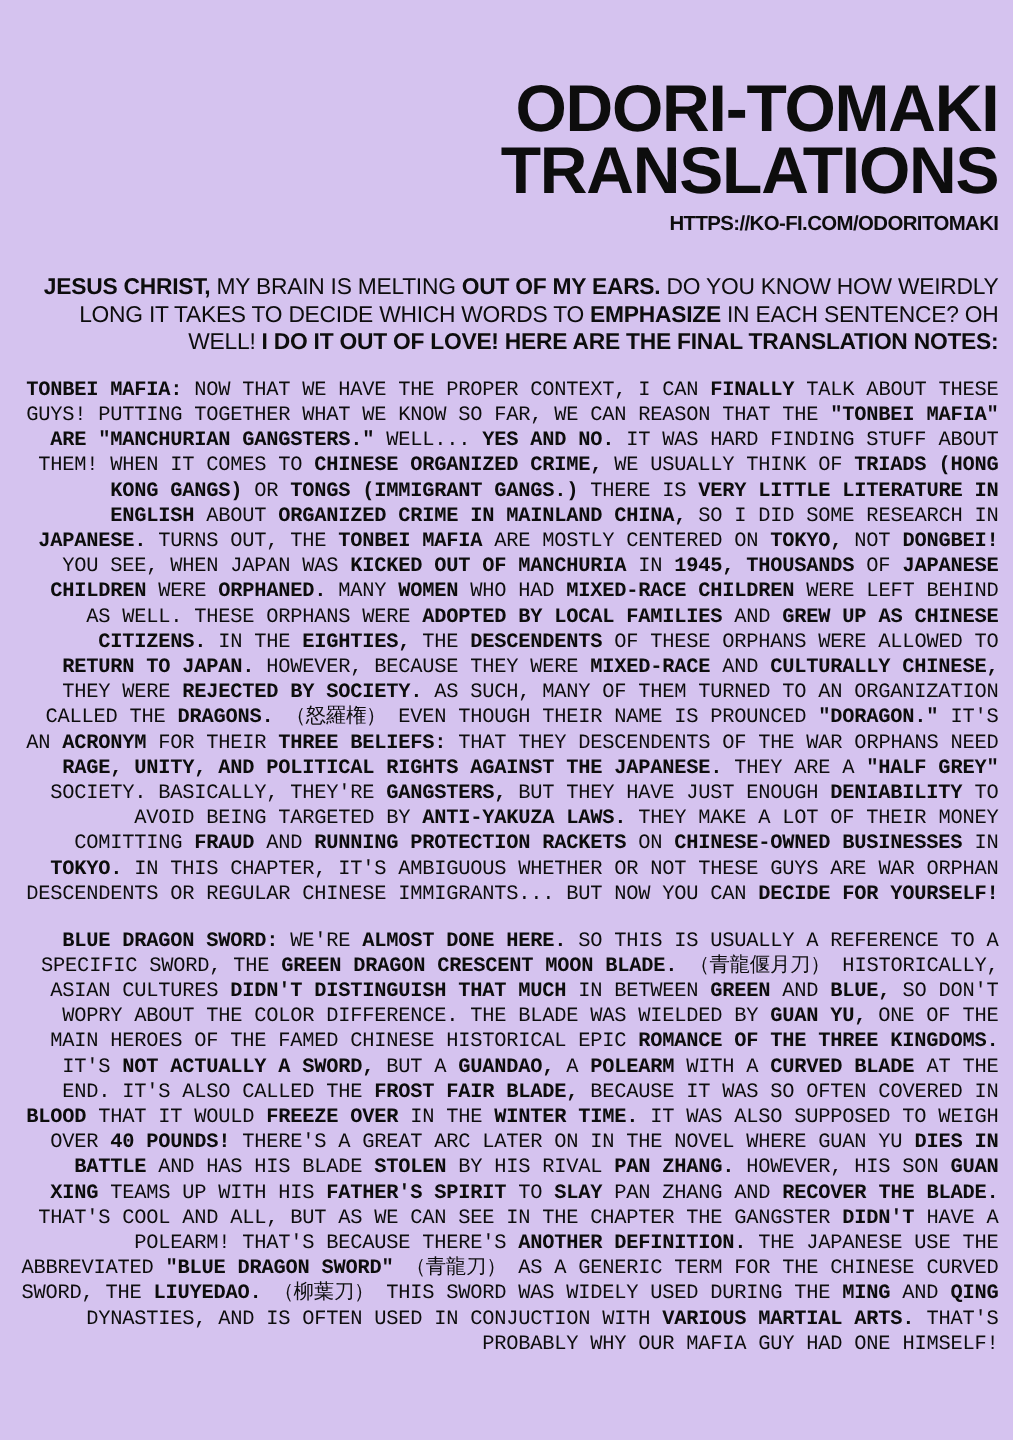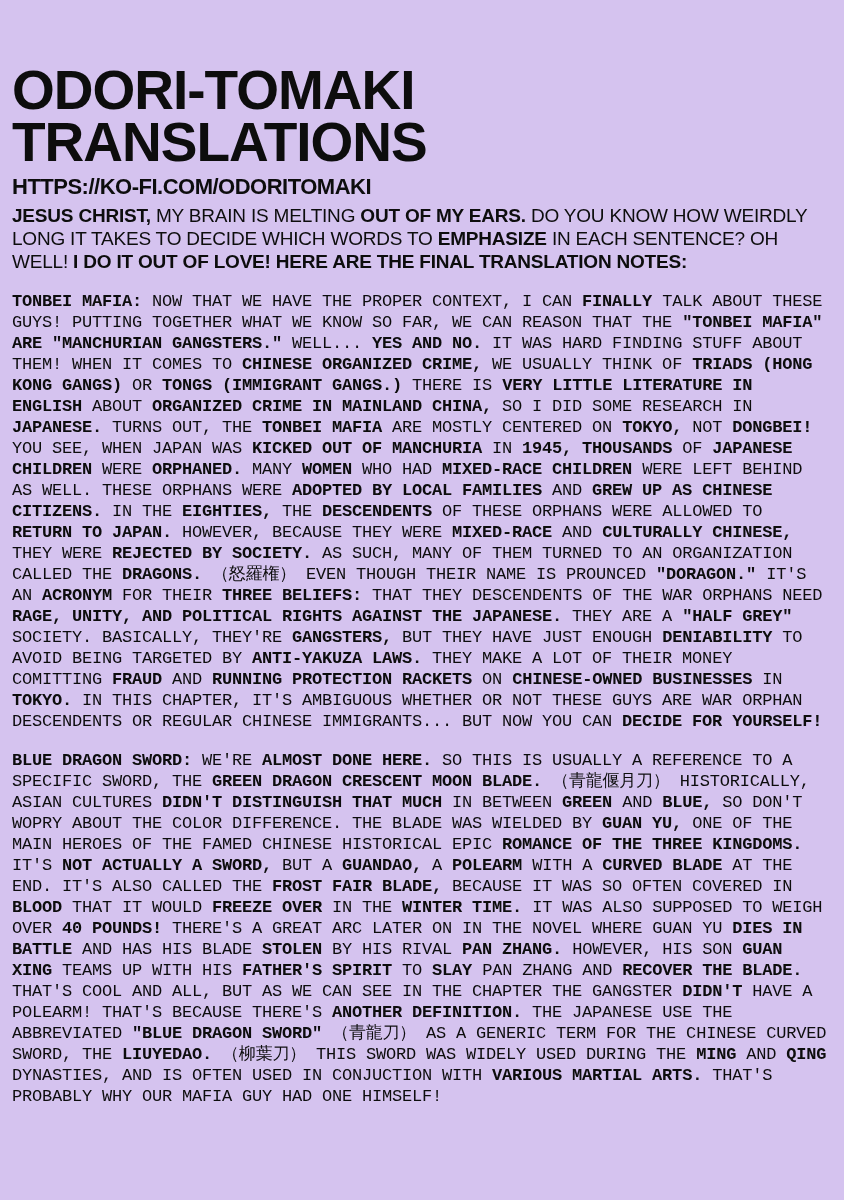--- a/index.html
+++ b/index.html
@@ -11,40 +11,40 @@
     height: 1200px;
     overflow: hidden;
     font-family: "Liberation Sans", "DejaVu Sans", sans-serif;
     -webkit-font-smoothing: antialiased;
   }
   .page {
     box-sizing: border-box;
     width: 844px;
     height: 1200px;
     padding: 64px 12px 20px 12px;
-    text-align: left;
+    text-align: right;
   }
   .title {
     margin: 0;
     font-weight: bold;
     font-size: 55px;
     line-height: 52px;
     letter-spacing: -1px;
     text-transform: uppercase;
   }
   .title-line { display: block; }
   .url {
     margin-top: 4px;
     font-weight: bold;
-    font-size: 22px;
+    font-size: 17px;
     line-height: 30px;
     letter-spacing: -0.5px;
   }
   p.intro {
-    margin: 2px auto 0 auto;
+    margin: 26px auto 0 auto;
     max-width: 824px;
     font-size: 19px;
     line-height: 23px;
     letter-spacing: -0.2px;
   }
   p.note {
     margin: 18px auto 0 auto;
     max-width: 824px;
     font-size: 17px;
     line-height: 21px;

